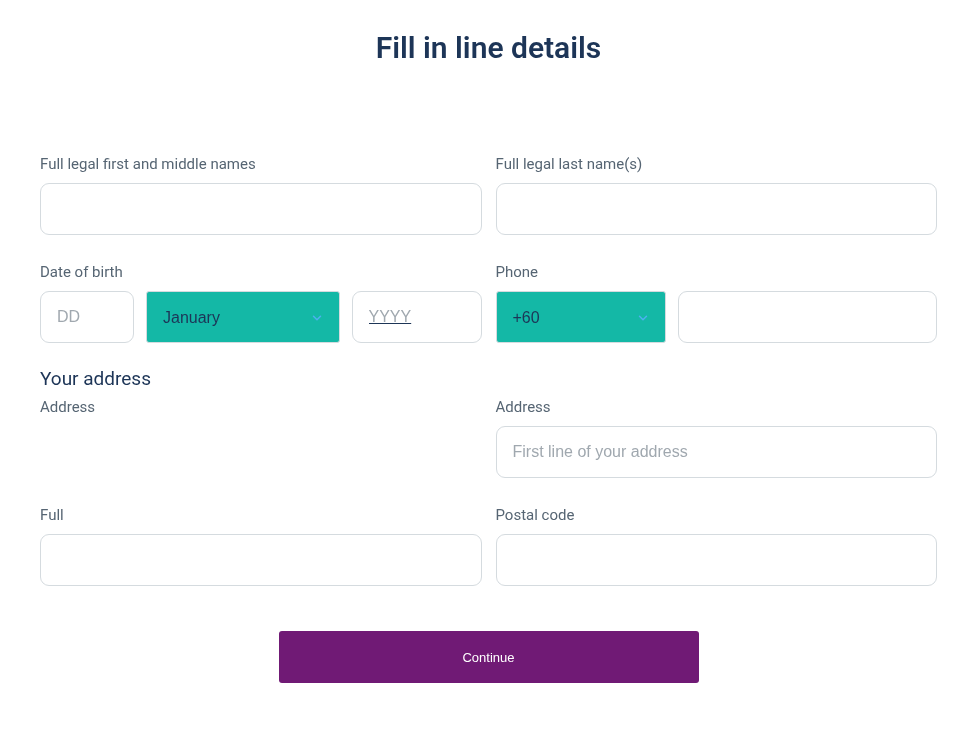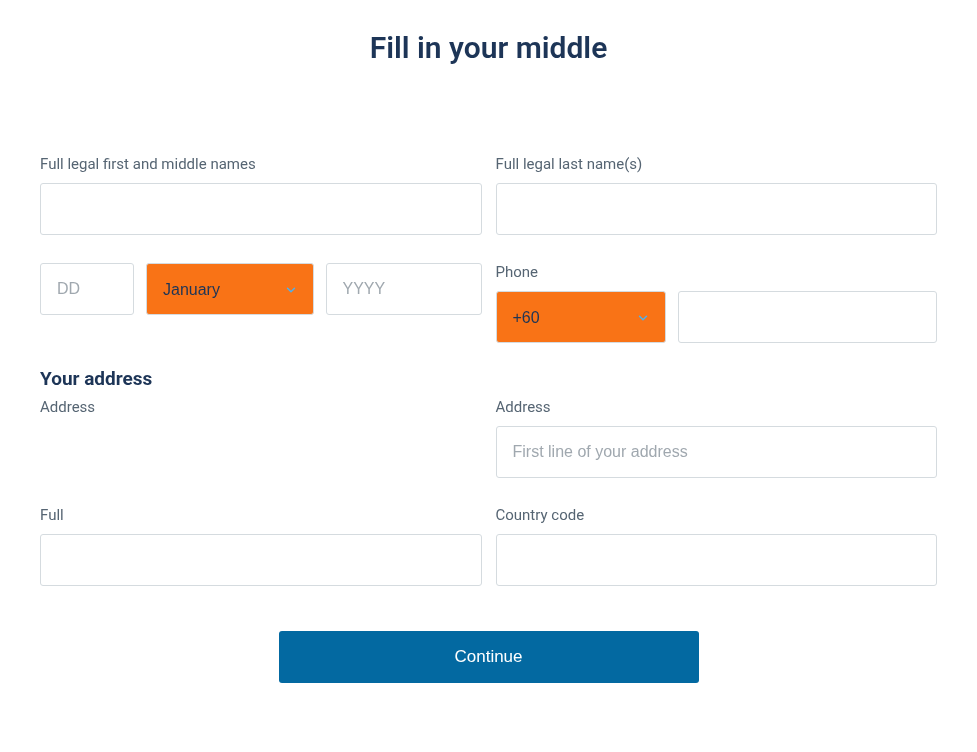--- a/index.html
+++ b/index.html
@@ -35,50 +35,50 @@
       flex-direction: column;
     }
     .label {
       font-size: 15px;
       color: #566573;
       margin-bottom: 10px;
       font-weight: 400;
     }
     .section-heading {
       font-size: 19px;
-      font-weight: 700;
+      font-weight: 400;
       color: #1d3557;
       margin-bottom: 8px;
     }
     .input {
       width: 100%;
       height: 52px;
       border: 1px solid #d5dbdf;
-      border-radius: 3px;
+      border-radius: 9px;
       padding: 0 16px;
       font-size: 16px;
       color: #1d3557;
       background: #ffffff;
     }
     .input::placeholder {
       color: #a0a8af;
     }
     .select-wrapper {
       position: relative;
       width: 100%;
     }
     .select {
       width: 100%;
       height: 52px;
       border: 1px solid #d5dbdf;
       border-radius: 3px;
       padding: 0 40px 0 16px;
       font-size: 16px;
       color: #1d3557;
-      background: #f97316;
+      background: #14b8a6;
       appearance: none;
       -webkit-appearance: none;
       cursor: pointer;
     }
     .chevron {
       position: absolute;
       right: 16px;
       top: 50%;
       transform: translateY(-50%);
       pointer-events: none;
@@ -93,21 +93,22 @@
       display: flex;
       gap: 12px;
     }
     .dob-day {
       width: 94px;
     }
     .dob-month {
       flex: 1;
     }
     .dob-year {
-      width: 156px;
+      width: 130px;
+      text-decoration: underline;
     }
     .phone-group {
       display: flex;
       gap: 12px;
       text-decoration: underline;
     }
     .phone-code {
       width: 170px;
     }
     .phone-number {
@@ -116,49 +117,50 @@
     .address-section {
       margin-top: -4px;
     }
     .continue-wrapper {
       text-align: center;
       margin-top: 45px;
     }
     .continue-button {
       width: 420px;
       height: 52px;
-      background: #0369a1;
+      background: #701a75;
       color: #ffffff;
       border: none;
       border-radius: 3px;
-      font-size: 17px;
+      font-size: 13px;
       font-weight: 500;
       cursor: pointer;
     }
   </style>
 </head>
 <body>
 
-<h1 class="page-title">Fill in your middle</h1>
+<h1 class="page-title">Fill in line details</h1>
 
 <div class="form-container">
 
   <div class="row">
     <div class="col">
       <label class="label">Full legal first and middle names</label>
       <input type="text" class="input" placeholder="" style="">
     </div>
     <div class="col">
       <label class="label">Full legal last name(s)</label>
       <input type="text" class="input" placeholder="" style="">
     </div>
   </div>
 
   <div class="row">
     <div class="col">
+      <label class="label">Date of birth</label>
       <div class="dob-group">
         <input type="text" class="input dob-day" placeholder="DD" style="">
         <div class="select-wrapper dob-month">
           <select class="select">
             <option>January</option>
           </select>
           <span class="chevron">
             <svg viewBox="0 0 24 24" fill="none" stroke="#4db1f0" stroke-width="2.5" stroke-linecap="round" stroke-linejoin="round">
                 <polyline points="6 9 12 15 18 9"></polyline>
               </svg>
@@ -197,21 +199,21 @@
         <input type="text" class="input" placeholder="First line of your address" style="">
       </div>
     </div>
 
     <div class="row">
       <div class="col">
         <label class="label">Full</label>
         <input type="text" class="input" placeholder="" style="">
       </div>
       <div class="col">
-        <label class="label">Country code</label>
+        <label class="label">Postal code</label>
         <input type="text" class="input" placeholder="" style="">
       </div>
     </div>
   </div>
 
   <div class="continue-wrapper">
     <button class="continue-button">Continue</button>
   </div>
 
 </div>

